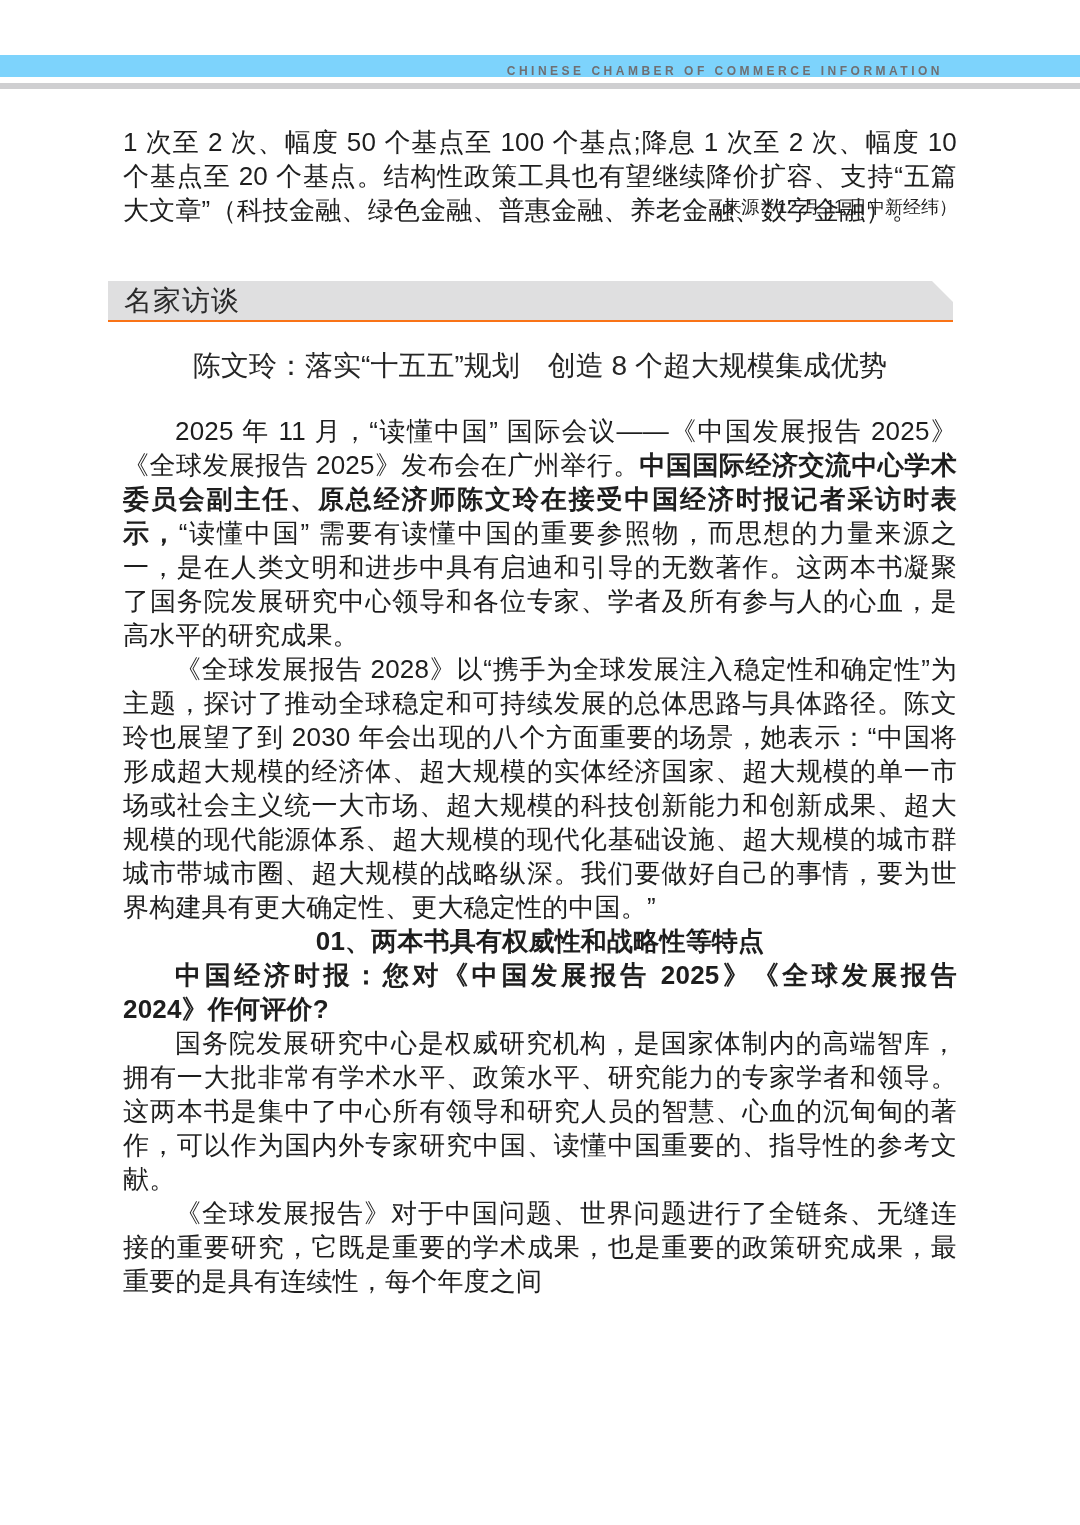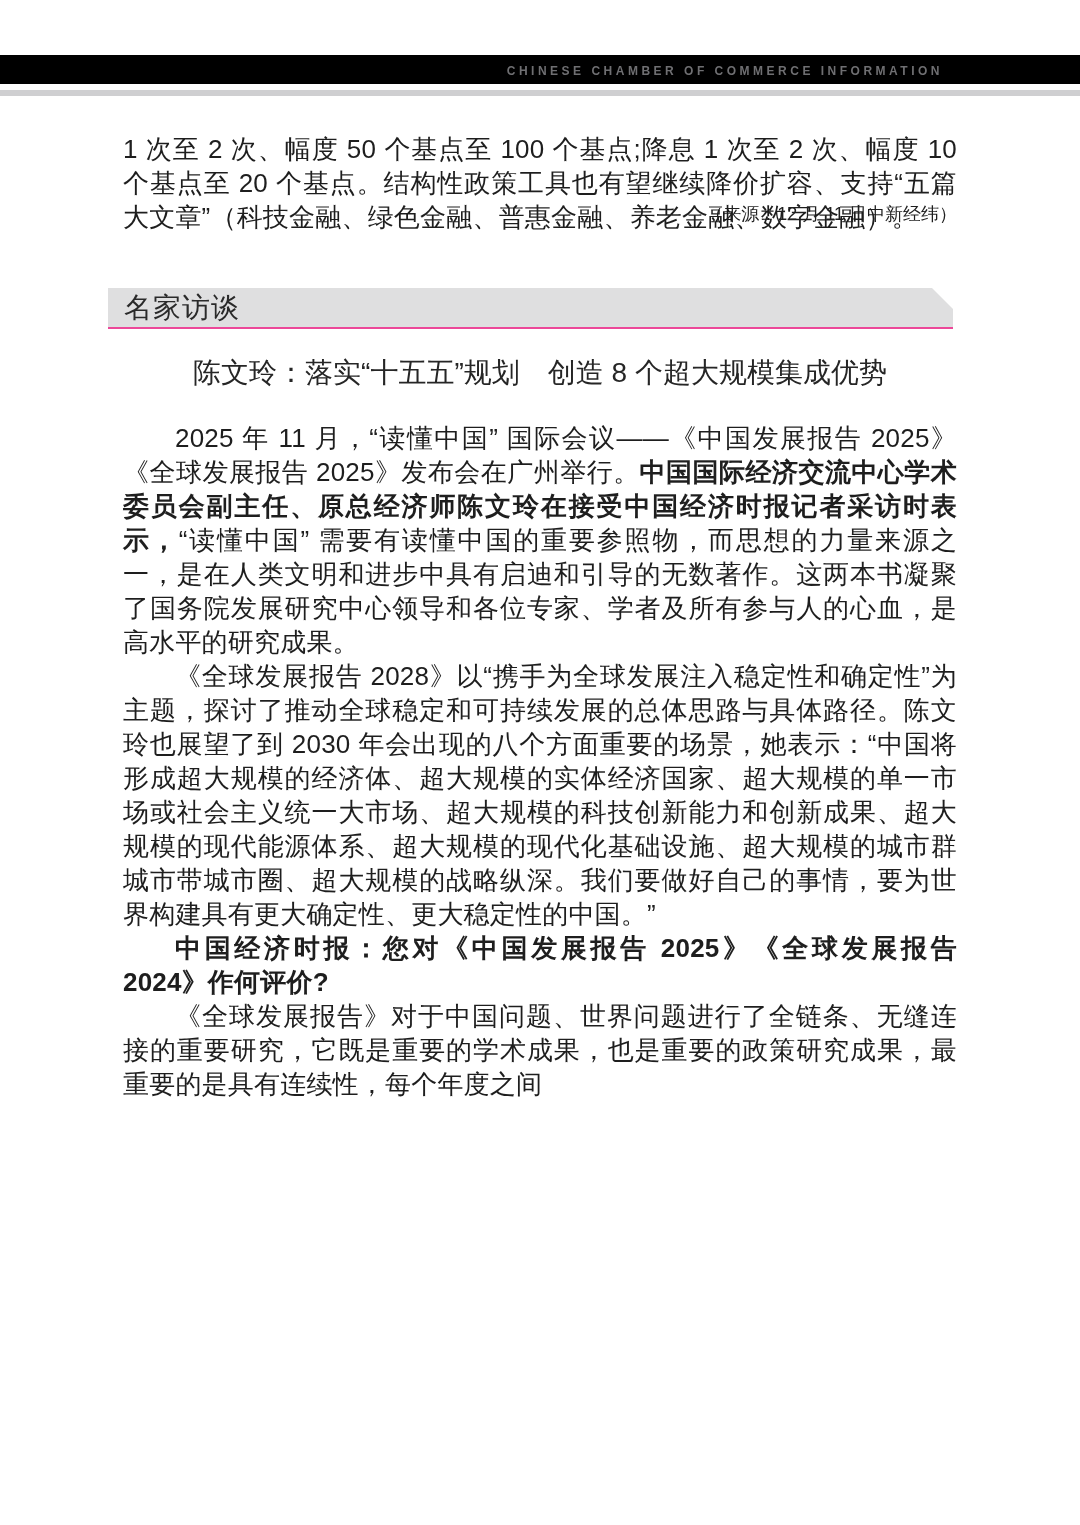--- a/index.html
+++ b/index.html
@@ -9,22 +9,22 @@
     height: 1525px;
     margin: 0 auto;
     background: #ffffff;
     font-family: "Liberation Sans", "DejaVu Sans", sans-serif;
     color: #1e1e1e;
     overflow: hidden;
   }
   
   .header-bar {
     margin-top: 55px;
-    height: 29px;
-    background: #000000;
+    height: 22px;
+    background: #7dd3fc;
     text-align: right;
     line-height: 29px;
     padding-right: 137px;
     box-sizing: border-box;
   }
   .header-bar-text {
     font-size: 12px;
     font-weight: bold;
     letter-spacing: 3.5px;
     color: #6f6f72;
@@ -52,21 +52,21 @@
     font-size: 18px;
     line-height: 38.6px;
   }
   
   .section-banner {
     margin-top: 54px;
     margin-left: -15px;
     width: 845px;
     height: 41px;
     background: #dfdfe0;
-    border-bottom: 2px solid #ec4899;
+    border-bottom: 2px solid #f97316;
     box-sizing: border-box;
     clip-path: polygon(0 0, calc(100% - 21px) 0, 100% 21px, 100% 100%, 0 100%);
     display: flex;
     align-items: center;
   }
   .section-banner-title {
     font-family: "Liberation Serif", "DejaVu Serif", serif;
     font-size: 28px;
     color: #2a2a2a;
     padding-left: 16px;
@@ -107,18 +107,20 @@
 
     <div class="section-banner">
       <span class="section-banner-title">名家访谈</span>
     </div>
 
     <div class="article-title">陈文玲：落实“十五五”规划　创造 8 个超大规模集成优势</div>
 
     <div class="body-text">
         <div class="para indent"><span>2025 年 11 月，“读懂中国” 国际会议——《中国发展报告 2025》《全球发展报告 2025》发布会在广州举行。</span><span class="bold">中国国际经济交流中心学术委员会副主任、原总经济师陈文玲在接受中国经济时报记者采访时表示，</span><span>“读懂中国” 需要有读懂中国的重要参照物，而思想的力量来源之一，是在人类文明和进步中具有启迪和引导的无数著作。这两本书凝聚了国务院发展研究中心领导和各位专家、学者及所有参与人的心血，是高水平的研究成果。</span></div>
         <div class="para indent"><span>《全球发展报告 2028》以“携手为全球发展注入稳定性和确定性”为主题，探讨了推动全球稳定和可持续发展的总体思路与具体路径。陈文玲也展望了到 2030 年会出现的八个方面重要的场景，她表示：“中国将形成超大规模的经济体、超大规模的实体经济国家、超大规模的单一市场或社会主义统一大市场、超大规模的科技创新能力和创新成果、超大规模的现代能源体系、超大规模的现代化基础设施、超大规模的城市群城市带城市圈、超大规模的战略纵深。我们要做好自己的事情，要为世界构建具有更大确定性、更大稳定性的中国。”</span></div>
+        <div class="para heading"><span class="bold">01、两本书具有权威性和战略性等特点</span></div>
         <div class="para indent"><span class="bold">中国经济时报：您对《中国发展报告 2025》《全球发展报告 2024》作何评价?</span></div>
+        <div class="para indent"><span>国务院发展研究中心是权威研究机构，是国家体制内的高端智库，拥有一大批非常有学术水平、政策水平、研究能力的专家学者和领导。这两本书是集中了中心所有领导和研究人员的智慧、心血的沉甸甸的著作，可以作为国内外专家研究中国、读懂中国重要的、指导性的参考文献。</span></div>
         <div class="para indent"><span>《全球发展报告》对于中国问题、世界问题进行了全链条、无缝连接的重要研究，它既是重要的学术成果，也是重要的政策研究成果，最重要的是具有连续性，每个年度之间</span></div>
       </div>
 
   </div>
 </div>
 
 </body></html>

